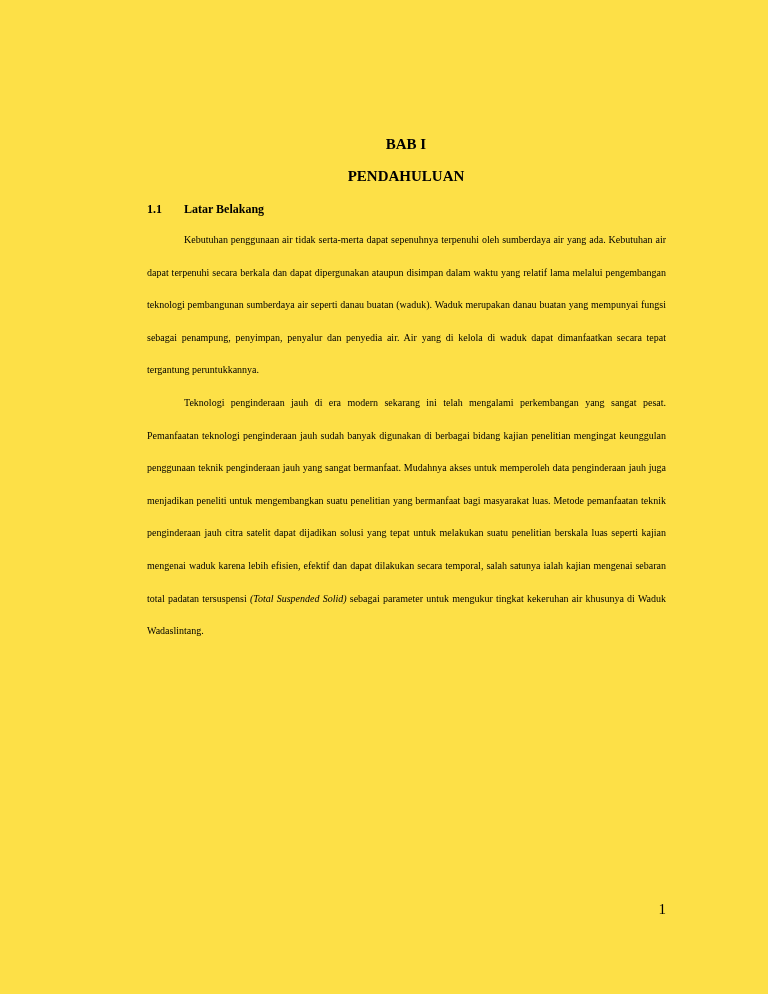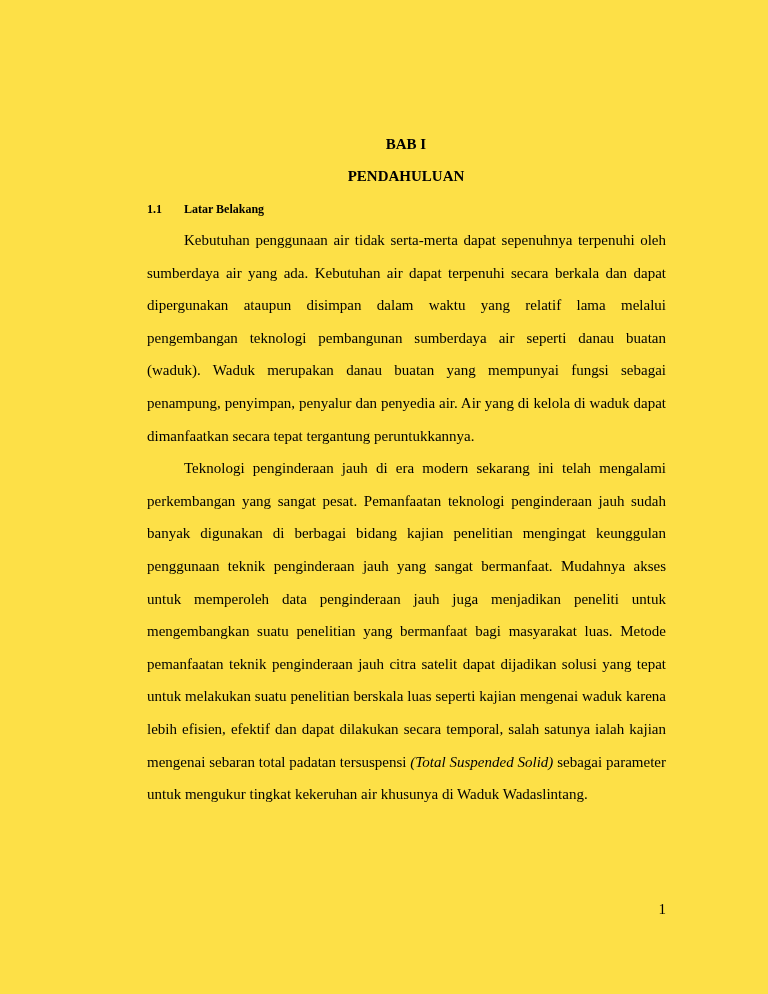--- a/index.html
+++ b/index.html
@@ -53,21 +53,21 @@
     }
     .section-number {
       display: inline-block;
       width: 37px;
     }
     .body-text {
       position: absolute;
       left: 147px;
       top: 224px;
       width: 519px;
-      font-size: 15px;
+      font-size: 10px;
       line-height: 32.6px;
       text-align: justify;
     }
     .body-text p {
       margin: 0;
       text-indent: 37px;
     }
     .body-text em {
     }
     .page-number {

